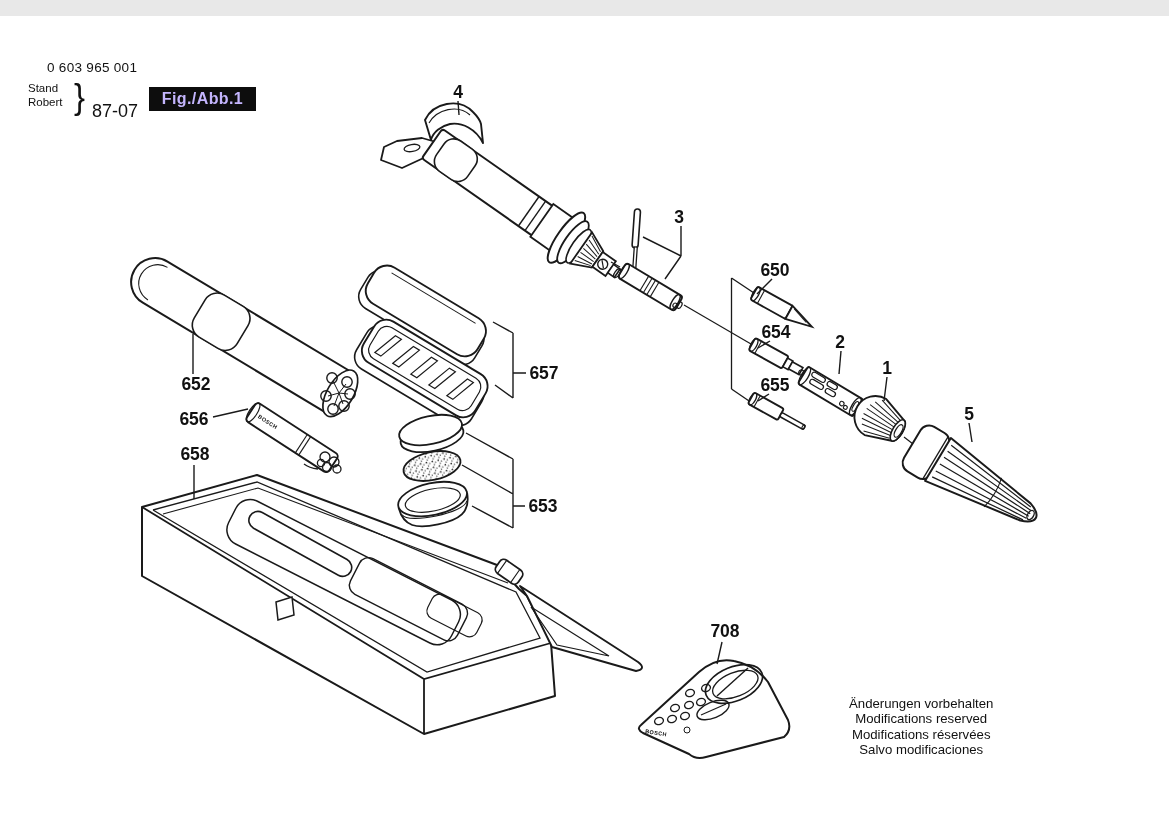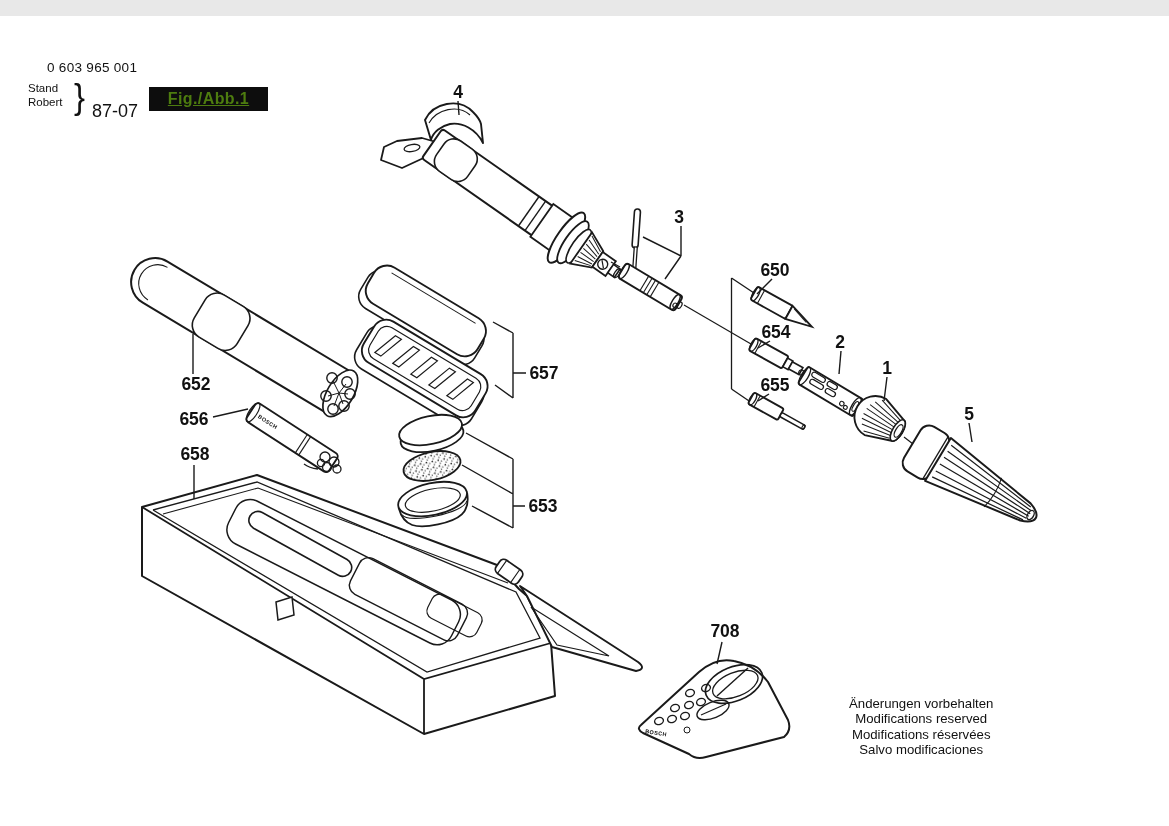--- a/index.html
+++ b/index.html
@@ -6,24 +6,23 @@
   .page{
     position:relative;width:1169px;height:826px;background:#ffffff;
     font-family:"Liberation Sans", sans-serif;color:#111;overflow:hidden;margin-top:16px;
   }
   .abs{position:absolute;}
   .partnum{left:47px;top:44px;font-size:13.5px;letter-spacing:.3px;}
   .stand{left:28px;top:66px;font-size:11.5px;line-height:13.5px;}
   .brace{left:74px;top:62px;font-size:33px;font-weight:400;transform:scaleY(1.05);}
   .issueval{left:92px;top:85px;font-size:18px;}
   .figbox{
-    left:149px;top:71px;width:119px;height:24px;background:#0d0d0d;color:#4d7c0f;
+    left:149px;top:71px;width:107px;height:24px;background:#0d0d0d;color:#c4b5fd;
     font-weight:bold;font-size:16px;display:flex;align-items:center;justify-content:center;
     letter-spacing:.4px;
-    text-decoration:underline;
   }
   .footer{left:849px;top:680px;font-size:13.2px;line-height:15.4px;text-align:center;}
   .footer .company{margin-top:3px;font-weight:bold;}
   svg text.callout{font:bold 17.5px "Liberation Sans", sans-serif;fill:#111;}
   svg text.tiny{font:bold 5.5px "Liberation Sans", sans-serif;fill:#111;letter-spacing:.4px;}
   svg{position:absolute;left:0;top:0;}
   svg *{vector-effect:none;}
   .ln{stroke:#1a1a1a;fill:none;}
   .body{stroke:#1a1a1a;fill:#fff;}
 </style>

